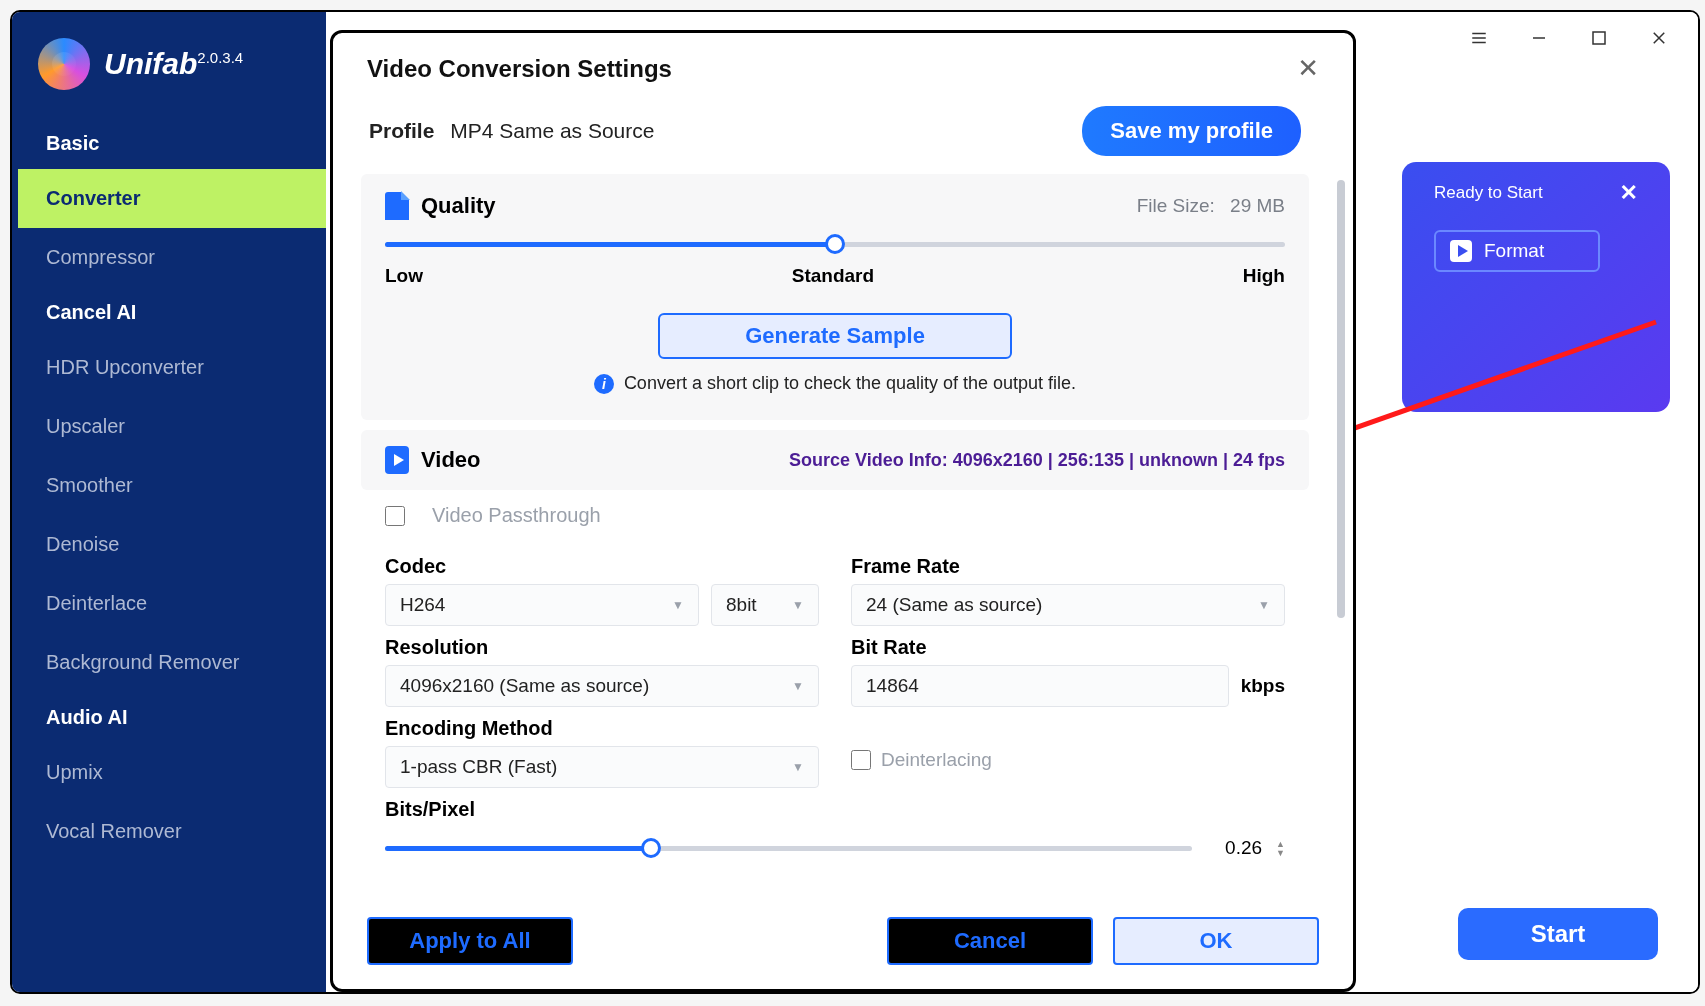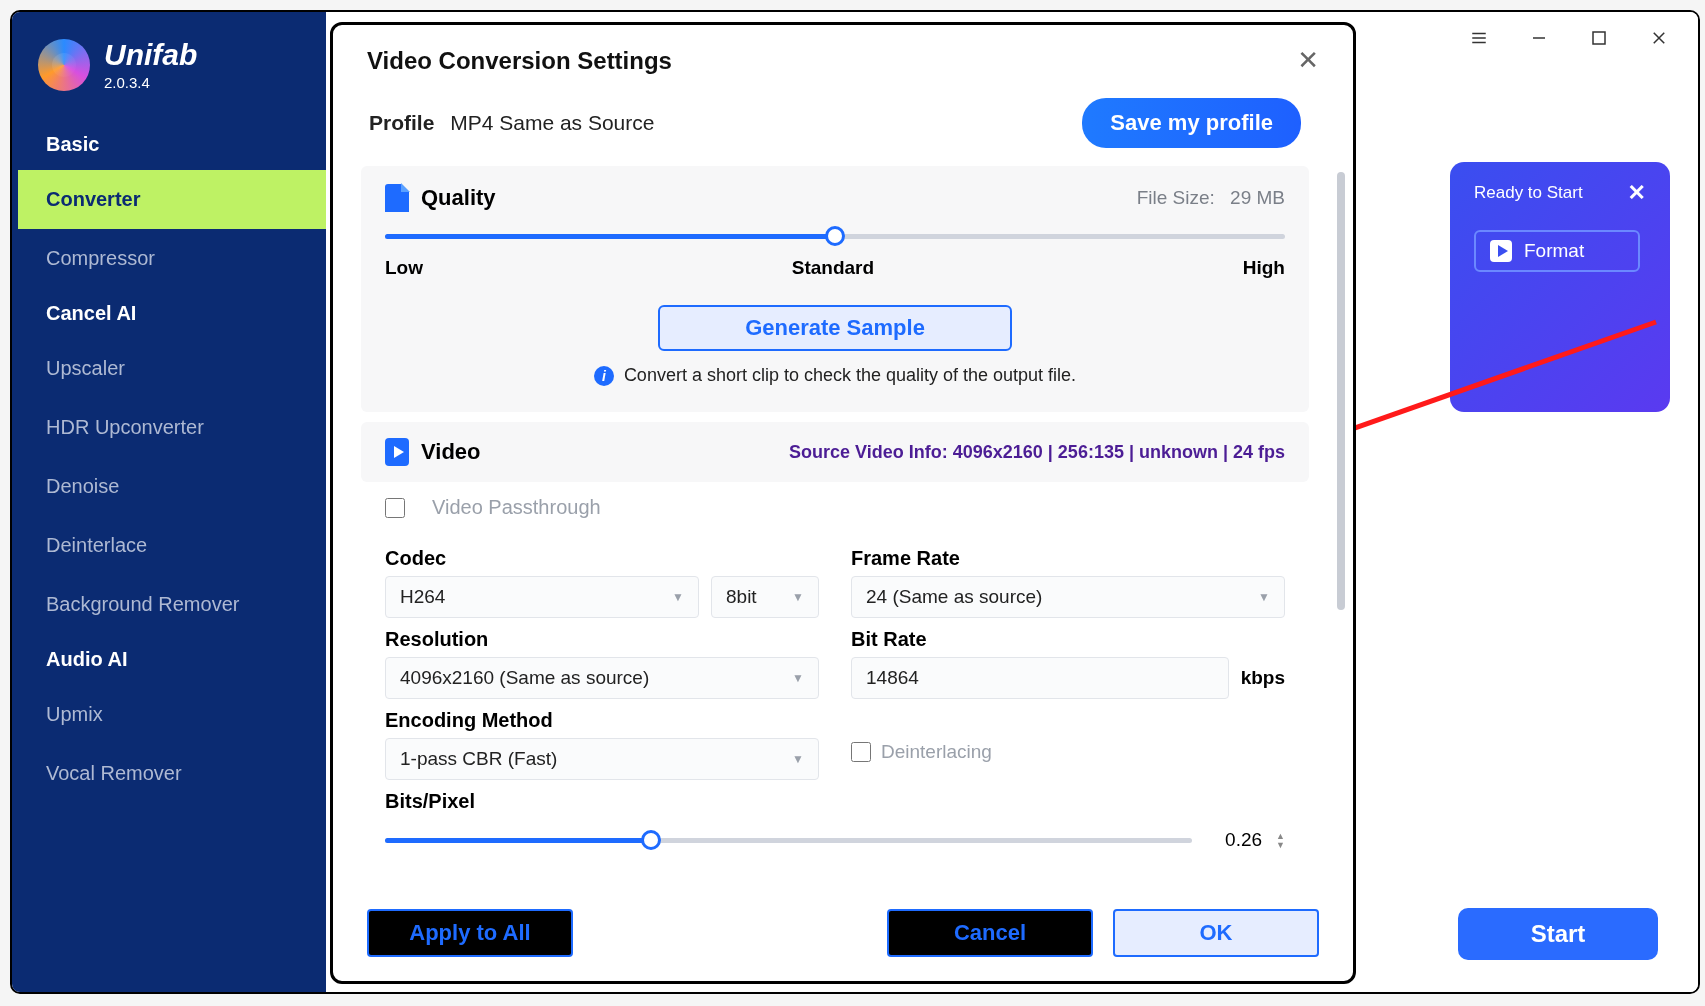--- a/index.html
+++ b/index.html
@@ -10,52 +10,52 @@
     display: flex;
   }
   
   .sidebar {
     width: 314px; height: 100%; background: #0b2b72;
     display: flex; flex-direction: column; padding-top: 20px; color: #fff;
   }
   .brand { display: flex; align-items: center; padding: 6px 26px 28px; }
   .brand-logo { width: 52px; height: 52px; border-radius: 50%; background: conic-gradient(#2a8bff,#d74fe0,#ff9a2b,#2a8bff); margin-right: 14px; position: relative;}
   .brand-logo::after{content:"";position:absolute;left:14px;top:14px;width:24px;height:24px;border-radius:50%;background:radial-gradient(circle at 30% 30%,#fff2,#0000);}
-  .brand-text { display: flex; flex-direction: column; }
+  .brand-text { display: flex; flex-direction: row; }
   .brand-name { font-size: 30px; font-weight: 700; font-style: italic; }
   .brand-ver { font-size: 15px; margin-top: 2px; }
   .side-header { font-size: 20px; font-weight: 700; color: #fff; padding: 14px 34px; }
   .side-item { font-size: 20px; color: #aeb9d3; padding: 18px 34px; cursor: pointer; }
   .side-item.active { background: #bef264; color: #0b2b72; font-weight: 700; border-left: 6px solid #0b2b72; padding-left:28px;}
   .main-area { flex: 1; position: relative; background: #fff; }
   
   .titlebar { position: absolute; right: 0; top: 0; height: 52px; display: flex; align-items: center; gap: 30px; padding-right: 24px;}
   .tb-btn { width: 30px; height: 30px; display:flex; align-items:center; justify-content:center; color:#333; cursor:pointer;}
   .tb-btn svg{width:18px;height:18px;}
   
   .task-card {
-    position: absolute; right: 28px; top: 150px; width: 220px; height: 250px;
+    position: absolute; right: 28px; top: 150px; width: 268px; height: 250px;
     background: linear-gradient(135deg,#3a4ef0,#5a3af0); border-radius: 14px; color:#fff;
-    padding: 18px 24px;
+    padding: 18px 32px;
   }
   .task-top{display:flex;justify-content:space-between;align-items:center;font-size:17px;}
   .task-top .x{font-size:22px;font-weight:700;cursor:pointer;}
   .task-btn{margin-top:24px;width:166px;height:42px;border:2px solid #6b88ff;border-radius:6px;background:transparent;color:#fff;font-size:19px;display:flex;align-items:center;gap:12px;padding:0 14px;cursor:pointer;}
   .task-btn.highlight{outline:4px solid #ff1a1a;outline-offset:4px;border-radius:6px;}
   .task-btn .ic{width:22px;height:22px;background:#fff;border-radius:4px;display:flex;align-items:center;justify-content:center;}
   .task-btn .ic.play::before{content:"";border-left:10px solid #3a4ef0;border-top:6px solid transparent;border-bottom:6px solid transparent;margin-left:3px;}
   .task-btn .ic.gear::before{content:"";width:12px;height:12px;border:3px solid #3a4ef0;border-radius:50%;}
   .back-cell{position:absolute;right:320px;top:243px;width:56px;height:102px;display:flex;flex-direction:column;}
   .back-cell div{flex:1;display:flex;align-items:center;justify-content:flex-end;color:#fff;font-size:19px;padding-right:6px;}
   .start-btn{position:absolute;right:40px;bottom:32px;width:200px;height:52px;background:#2a6bff;color:#fff;border:none;border-radius:10px;font-size:24px;font-weight:600;cursor:pointer;}
   
   .arrow-line{position:absolute;pointer-events:none;}
   
   .modal {
-    position: absolute; left: 318px; top: 10px; width: 1026px; height: 962px;
+    position: absolute; left: 318px; top: 18px; width: 1026px; height: 962px;
     background: #fff; border: 3px solid #000; border-radius: 12px; display:flex; flex-direction:column;
   }
   .modal-head{display:flex;justify-content:space-between;align-items:center;padding:20px 34px 8px;}
   .modal-title{font-size:24px;font-weight:700;color:#111;}
   .modal-close{font-size:26px;color:#666;cursor:pointer;font-weight:300;}
   .modal-body{flex:1;padding:0 28px 8px;overflow:hidden;position:relative;}
   .scroll-area{height:100%;overflow:hidden;padding-right:16px;}
   .profile-row{display:flex;justify-content:space-between;align-items:center;margin:14px 8px 18px;}
   .profile-left{font-size:21px;color:#222;}
   .profile-left b{font-weight:700;margin-right:10px;}
@@ -121,22 +121,23 @@
       <div class="brand-logo"></div>
       <div class="brand-text">
         <div class="brand-name">Unifab</div>
         <div class="brand-ver">2.0.3.4</div>
       </div>
     </div>
     <div class="side-header">Basic</div>
     <div class="side-item active">Converter</div>
     <div class="side-item">Compressor</div>
     <div class="side-header">Cancel AI</div>
+    <div class="side-item">HDR Upconverter</div>
     <div class="side-item">Upscaler</div>
-    <div class="side-item">HDR Upconverter</div>
+    <div class="side-item">Smoother</div>
     <div class="side-item">Denoise</div>
     <div class="side-item">Deinterlace</div>
     <div class="side-item">Background Remover</div>
     <div class="side-header">Audio AI</div>
     <div class="side-item">Upmix</div>
     <div class="side-item">Vocal Remover</div>
   </div>
 
   <div class="main-area">
     <div class="titlebar">

